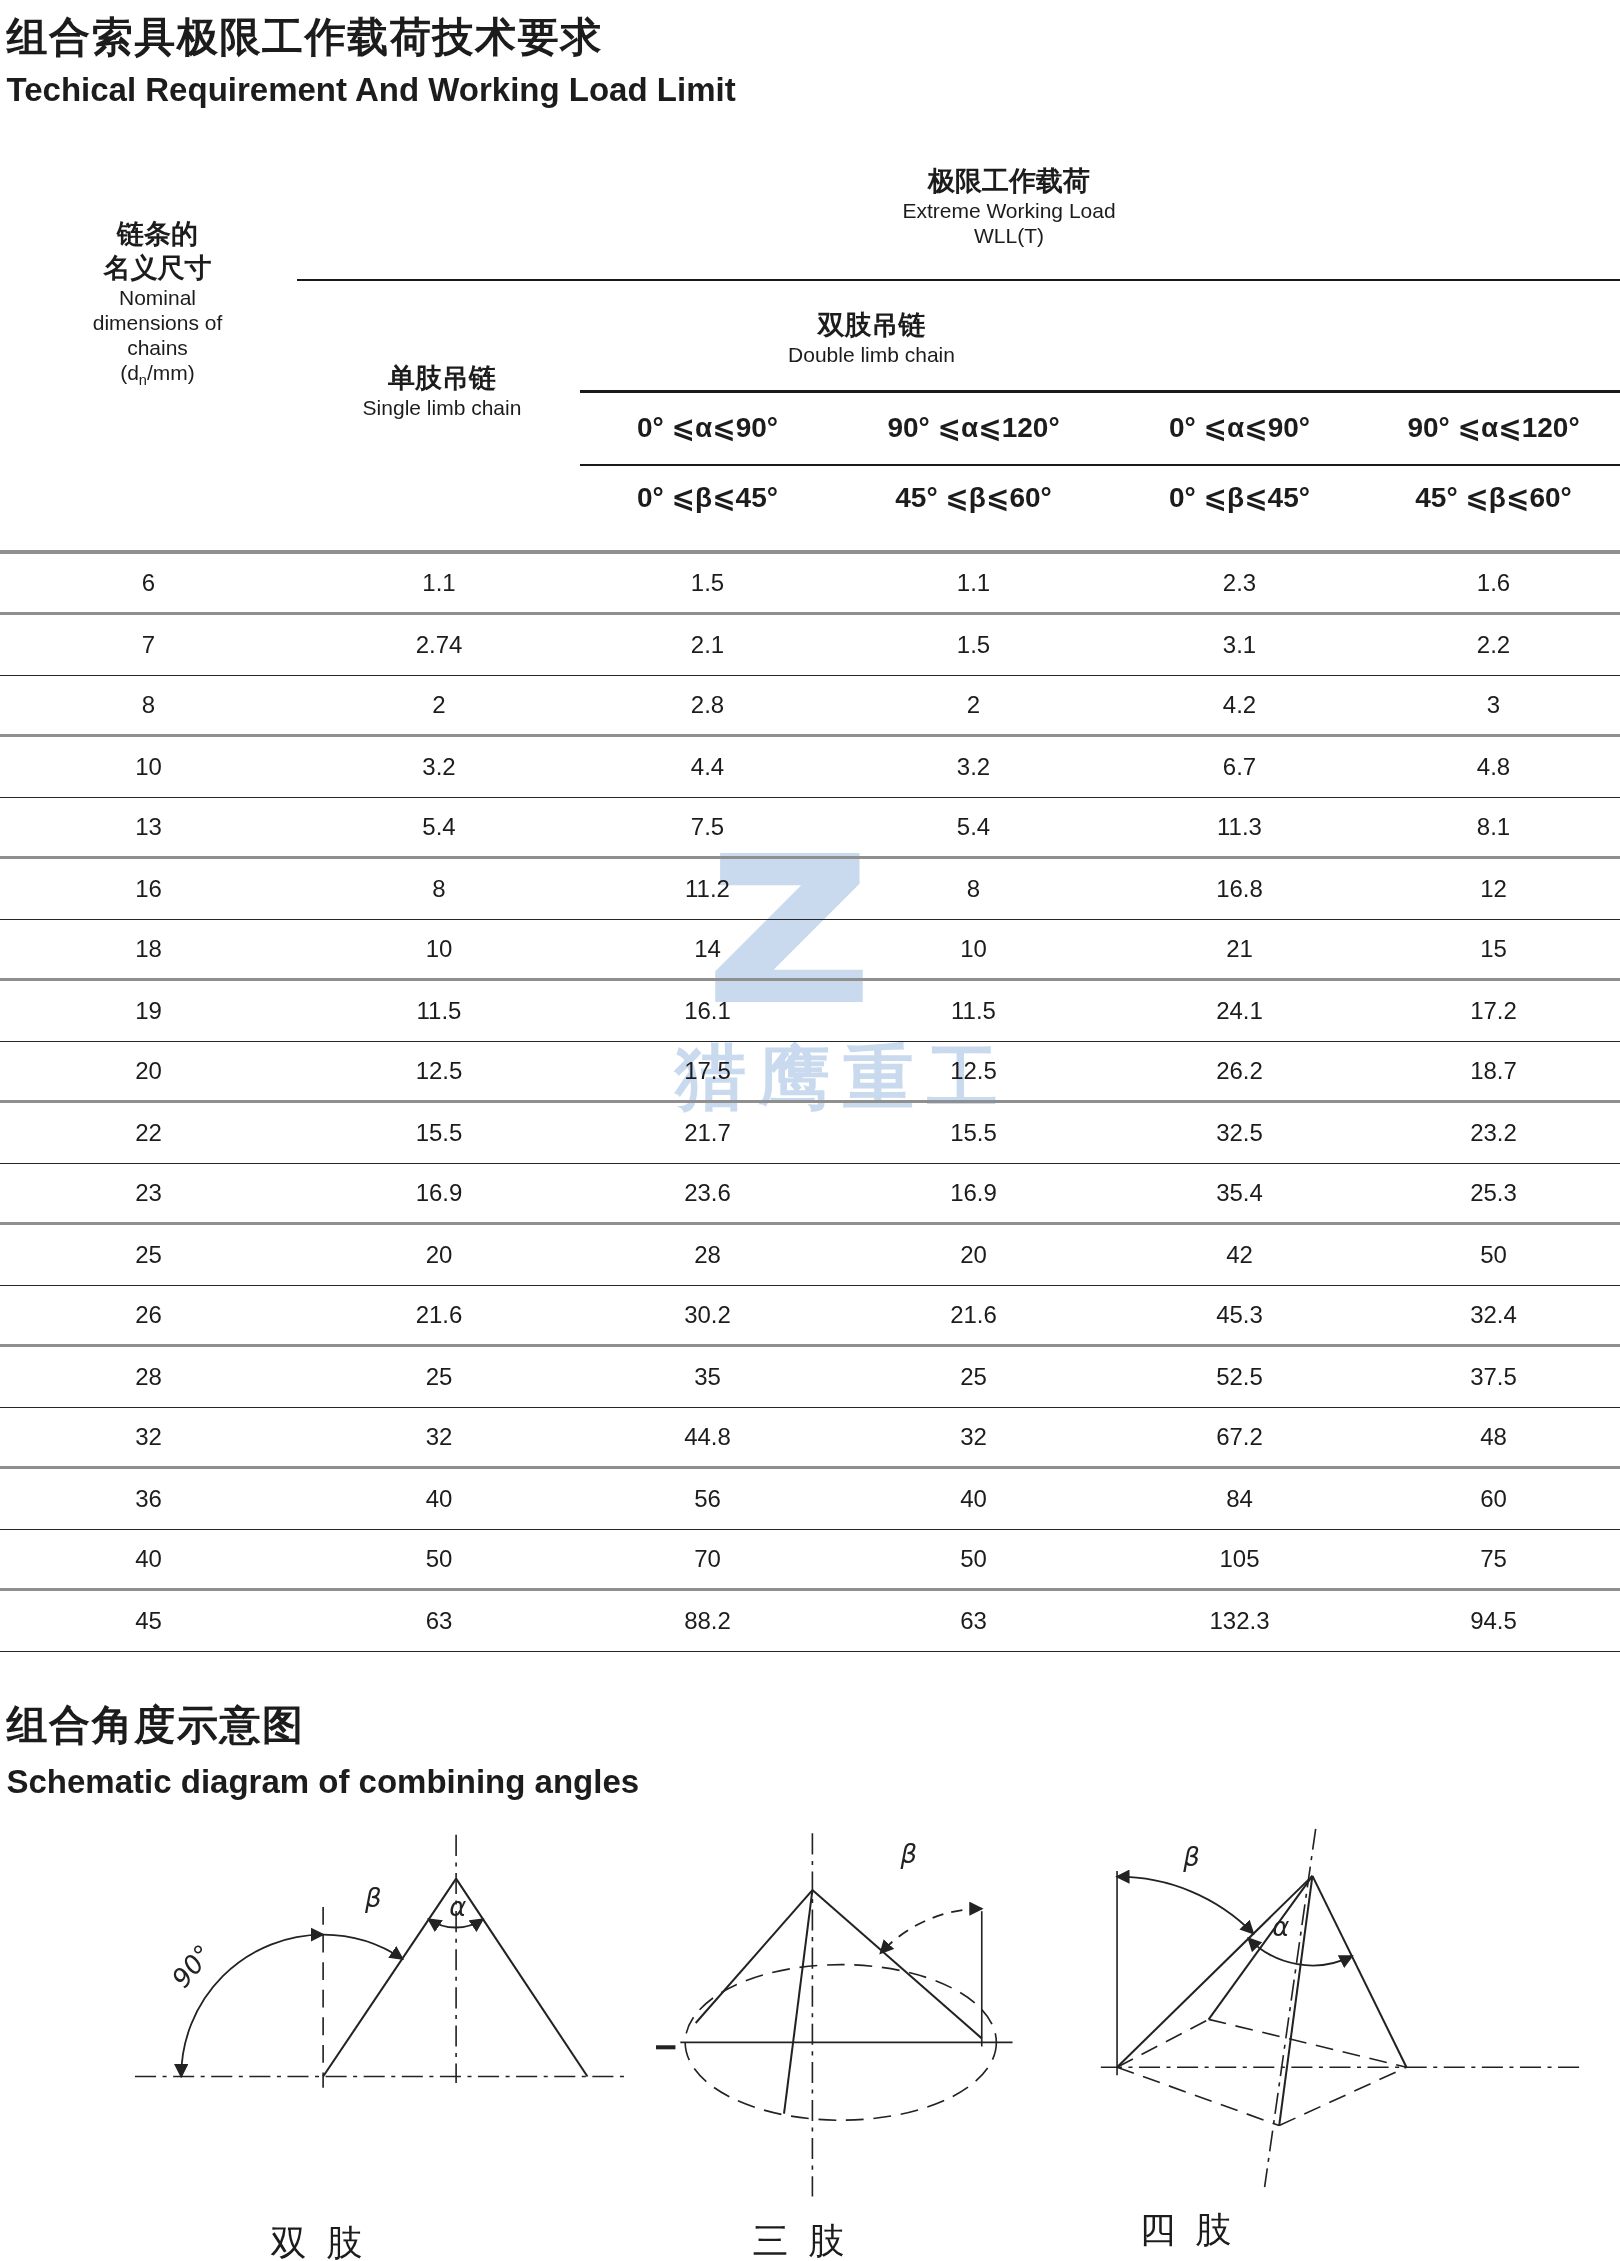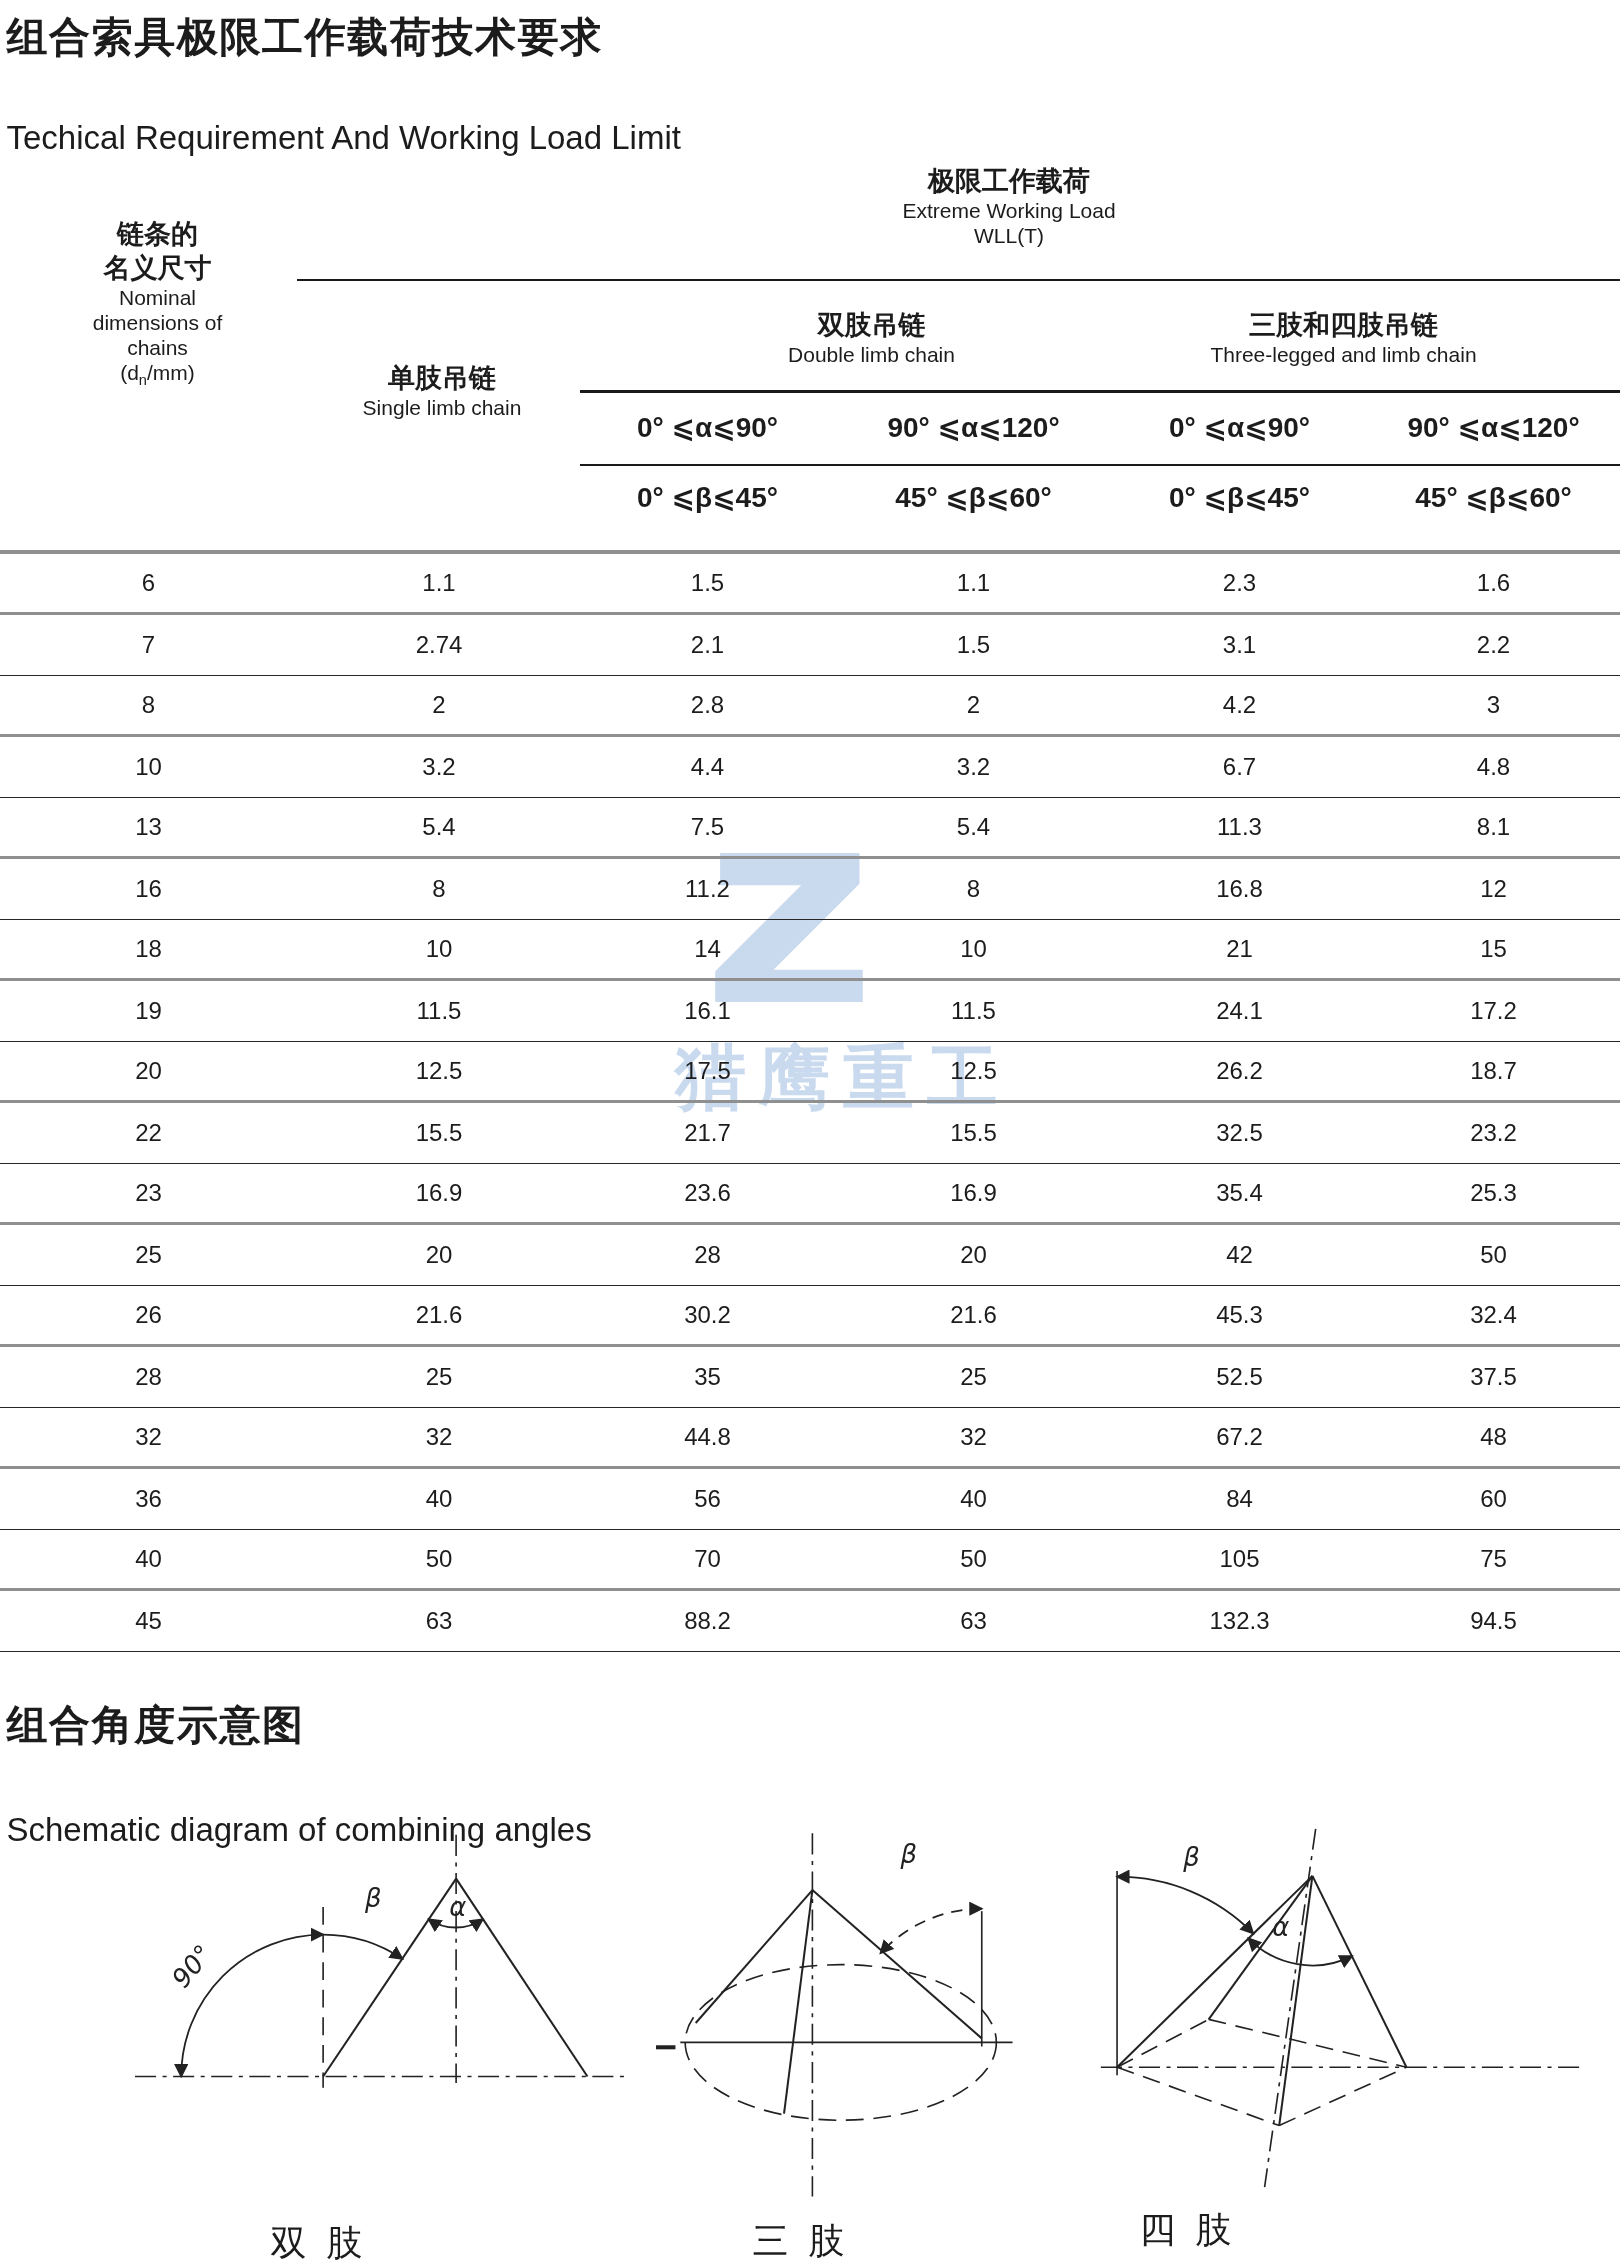--- a/index.html
+++ b/index.html
@@ -1,21 +1,21 @@
 <!DOCTYPE html>
 <html style="font-size:13px"><head>
 <meta charset="utf-8">
 <style>
   html,body{margin:0;padding:0;background:#fff;}
   .page{position:relative;width:1620px;height:2261px;background:#fff;overflow:hidden;
         font-family:"Liberation Sans","DejaVu Sans",sans-serif;color:#1c1c1c;}
   .abs{position:absolute;}
   .ctr{text-align:center;}
   .h1{font-size:41px;font-weight:bold;letter-spacing:1.6px;white-space:nowrap;}
-  .h2{font-size:33px;font-weight:normal;white-space:nowrap;margin-top:48px;}
+  .h2{font-size:33px;font-weight:bold;white-space:nowrap;}
   .zh{font-size:27px;font-weight:bold;line-height:34px;}
   .en{font-size:21px;font-weight:normal;line-height:25px;}
   .rule{position:absolute;background:#1a1a1a;}
   .hgrid{position:absolute;left:0;width:1620px;display:grid;
          grid-template-columns:297px 284px 253px 279px 253px 255px;}
   .acell{font-size:28px;font-weight:bold;text-align:center;line-height:37px;white-space:nowrap;}
   #table-rows{position:absolute;left:0;top:554px;width:1620px;}
   .trow{display:grid;grid-template-columns:297px 284px 253px 279px 253px 255px;
         height:61px;box-sizing:border-box;align-items:center;}
   .trow.gray{border-bottom:3.2px solid #8f8f8f;}
@@ -62,24 +62,20 @@
 
   <div class="abs ctr" style="left:300px;top:361px;width:284px">
     <div class="zh">单肢吊链</div>
     <div class="en">Single limb chain</div>
   </div>
 
   <div class="abs ctr" style="left:616px;top:308px;width:511px">
     <div class="zh">双肢吊链</div>
     <div class="en">Double limb chain</div>
   </div>
-  <div class="abs ctr" style="left:1090px;top:308px;width:507px">
-    <div class="zh">三肢和四肢吊链</div>
-    <div class="en">Three-legged and limb chain</div>
-  </div>
   <div class="rule" style="left:580px;top:390px;width:1040px;height:3.2px"></div>
 
   <div class="hgrid" style="top:409px">
     <div></div>
       <div></div>
     <div class="acell">0° ⩽α⩽90°</div>
     <div class="acell">90° ⩽α⩽120°</div>
     <div class="acell">0° ⩽α⩽90°</div>
     <div class="acell">90° ⩽α⩽120°</div>
   </div>

